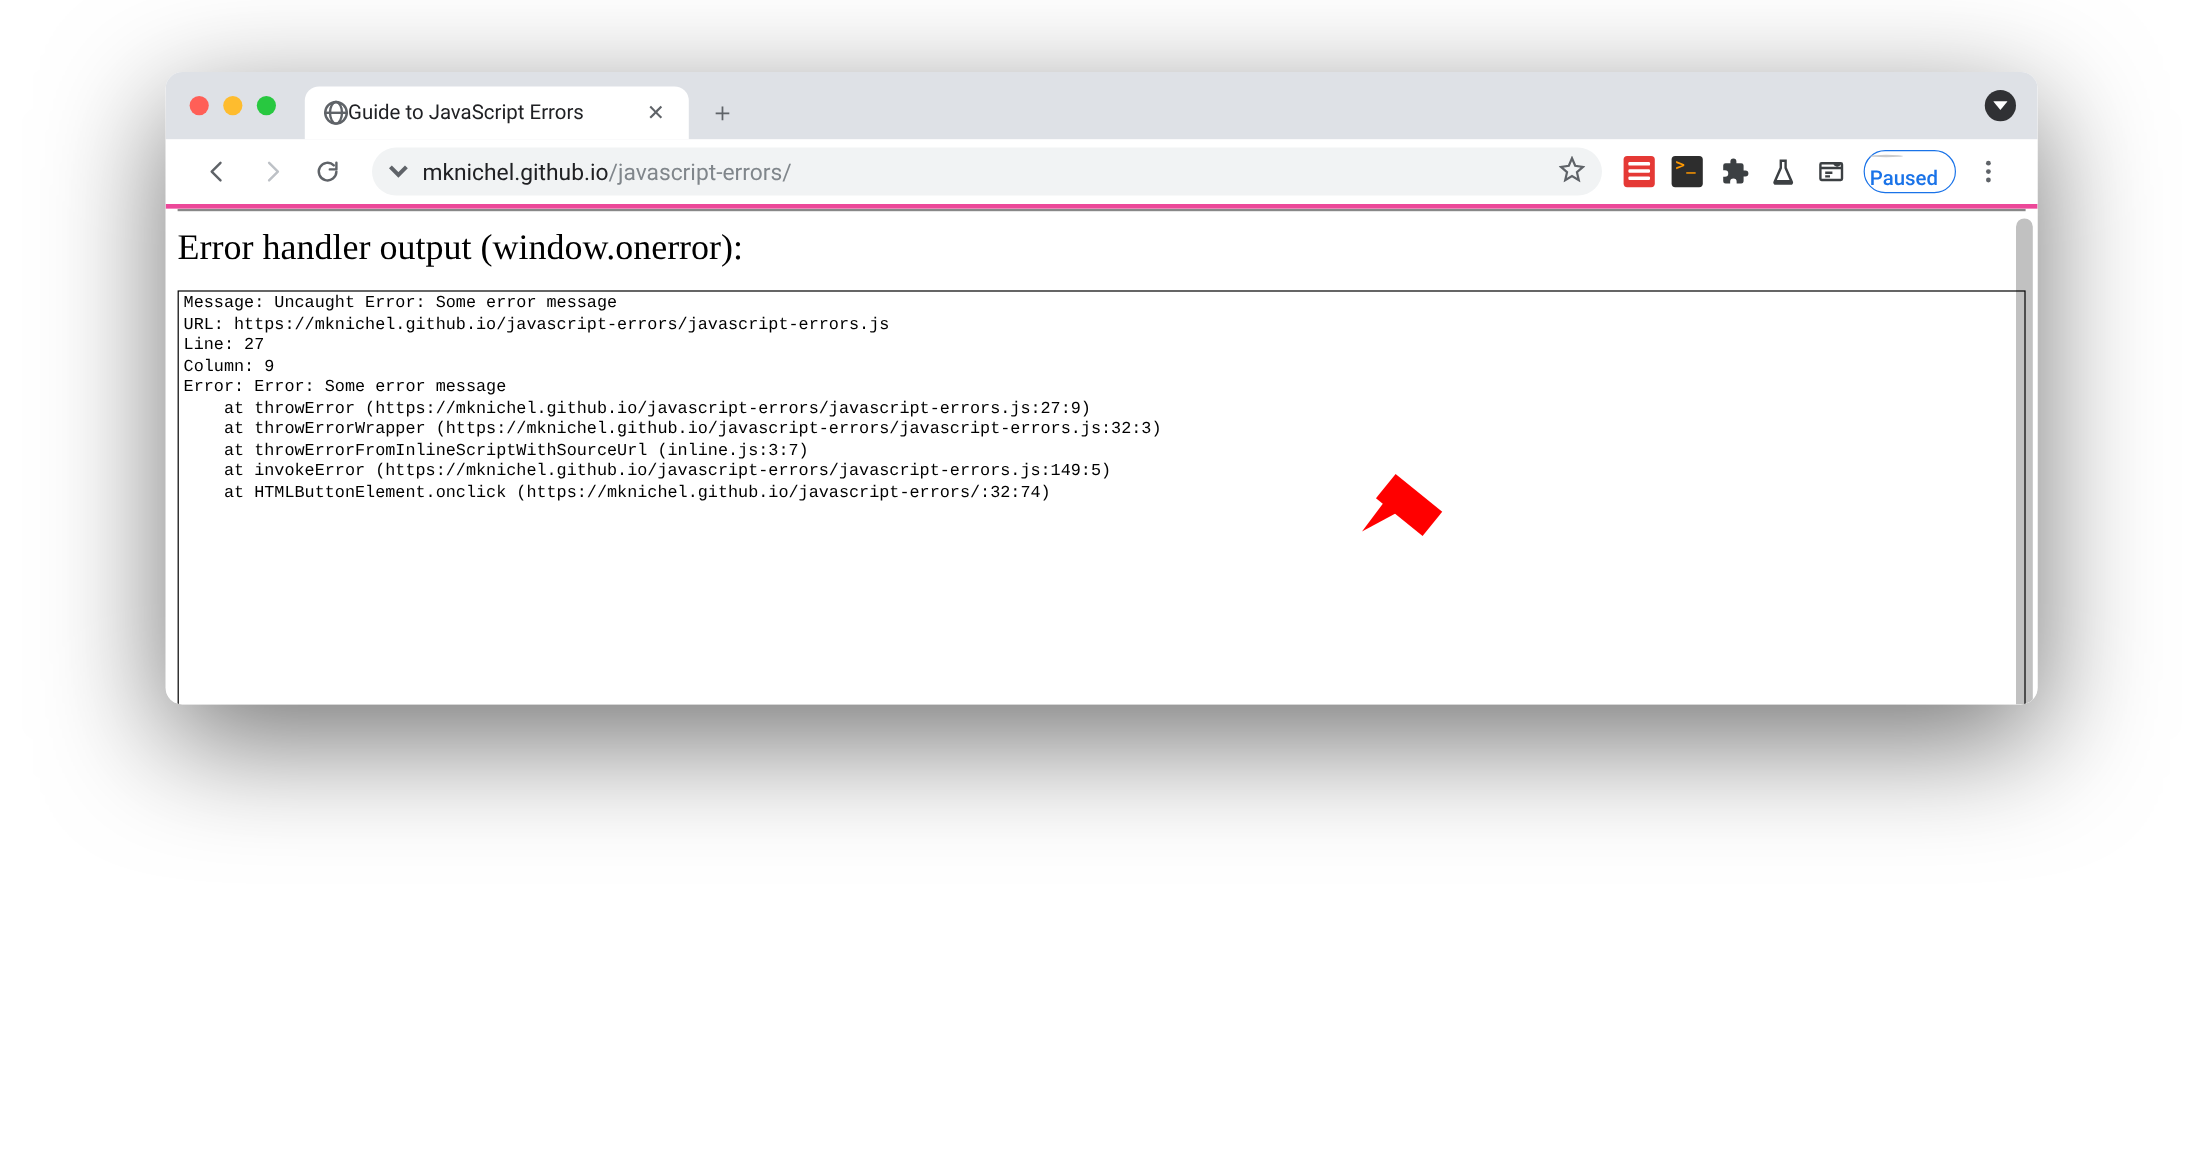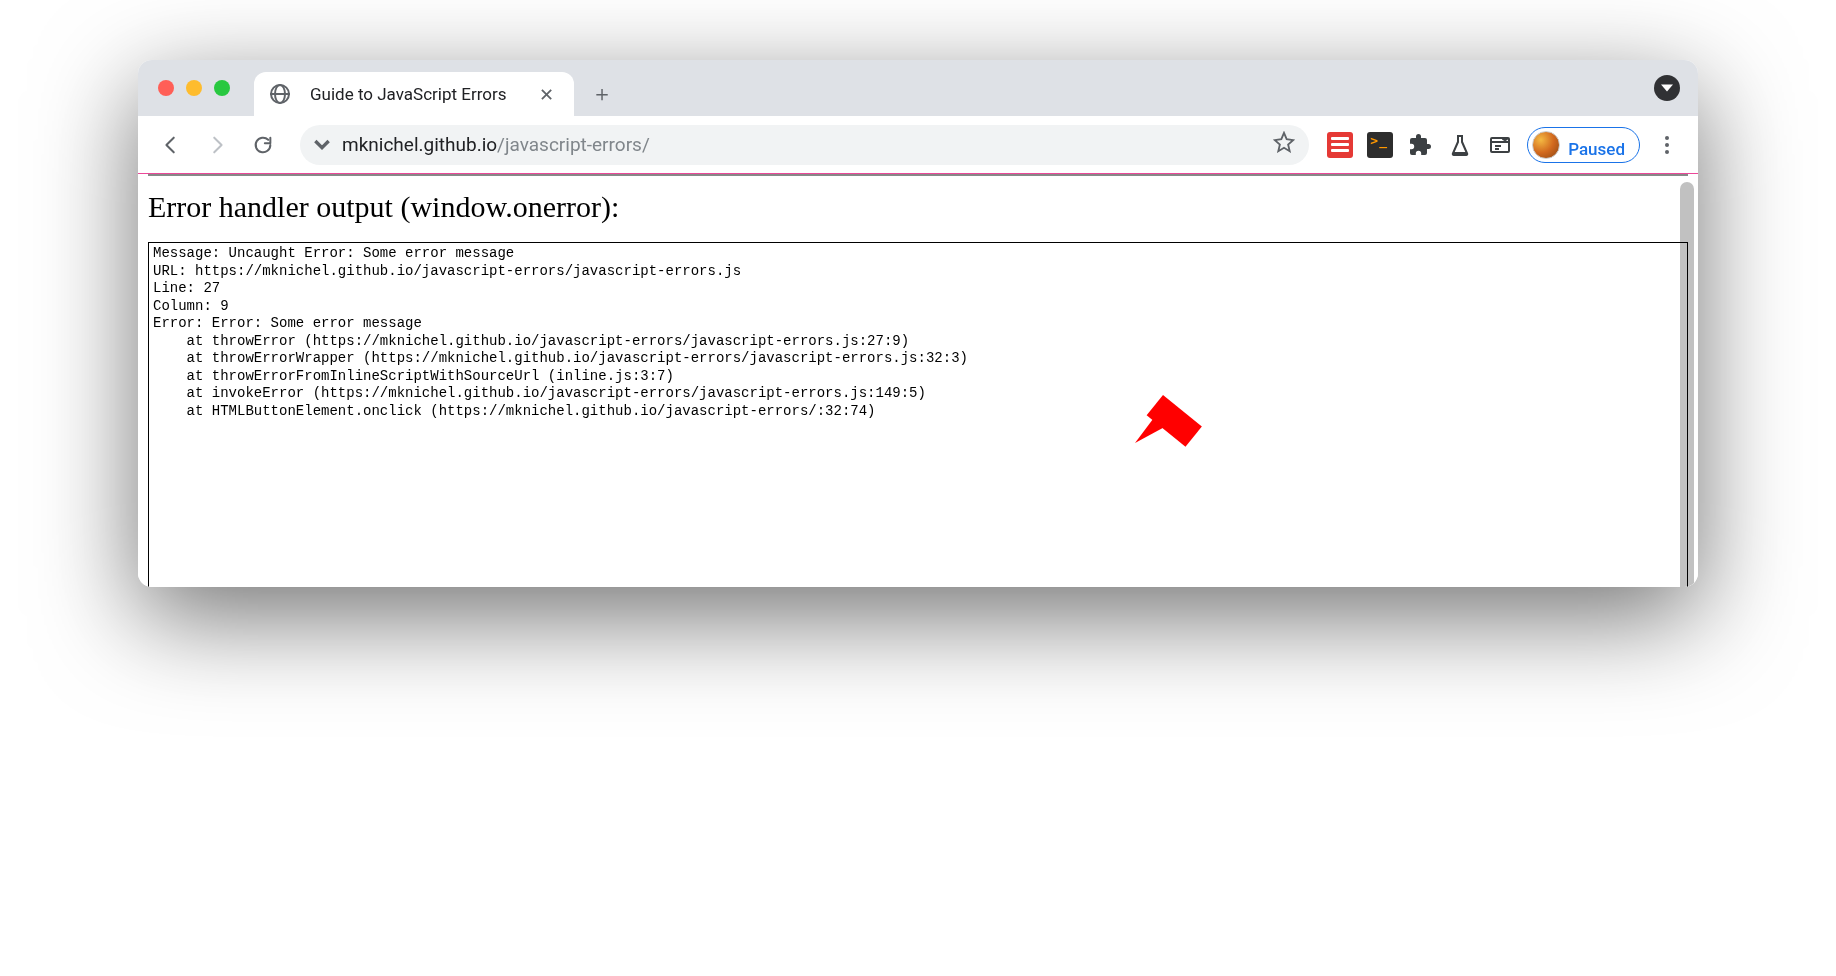--- a/index.html
+++ b/index.html
@@ -41,21 +41,21 @@
   .dot.red { background:#ff5f57; }
   .dot.yellow { background:#febc2e; }
   .dot.green { background:#28c840; }
   .tab {
     background: #fff;
     height: 44px;
     border-radius: 12px 12px 0 0;
     display: flex;
     align-items: center;
     padding: 0 16px;
-    gap: 20px;
+    gap: 0;
     min-width: 320px;
     position: relative;
   }
   .tab .globe {
     width: 20px; height: 20px;
     border: 2px solid #5f6368;
     border-radius: 50%;
     position: relative;
     flex-shrink: 0;
   }
@@ -82,24 +82,24 @@
     position:absolute; right:18px; top:50%; transform:translateY(-50%);
     width:26px;height:26px;border-radius:50%;
     background:#303134; color:#fff;
     display:flex;align-items:center;justify-content:center;
   }
   .acct-dropdown svg { width:12px;height:12px;fill:#fff;}
   
   .toolbar {
     height: 58px;
     background:#fff;
-    border-bottom:1px solid #ec4899;
+    border-bottom:4px solid #ec4899;
     display:flex;
     align-items:center;
-    padding: 0 14px;
+    padding: 0 24px;
     gap: 8px;
   }
   .nav-btn {
     width:38px;height:38px;border-radius:50%;
     display:flex;align-items:center;justify-content:center;
     color:#5f6368;
   }
   .nav-btn.disabled { color:#bdc1c6; }
   .nav-btn svg { width:22px;height:22px;stroke:currentColor;fill:none;stroke-width:2.2;stroke-linecap:round;stroke-linejoin:round;}
   .omnibox {
@@ -123,23 +123,23 @@
   .omnibox .star svg{width:22px;height:22px;stroke:#5f6368;fill:none;stroke-width:2;}
   .ext-row { display:flex; align-items:center; gap:14px; padding-right:4px;}
   .ext-ico { width:26px;height:26px;display:flex;align-items:center;justify-content:center;}
   .ico-red { background:#e53935; border-radius:3px; position:relative;}
   .ico-red::after{content:"";position:absolute;left:4px;right:4px;top:5px;height:3px;background:#fff;border-radius:1px;box-shadow:0 6px 0 #fff, 0 12px 0 #fff;}
   .ico-term { background:#2d2d2d; border-radius:3px; position:relative;}
   .ico-term::before{content:">";position:absolute;left:3px;top:1px;color:#ff9800;font-size:13px;font-weight:bold;font-family:monospace;}
   .ico-term::after{content:"_";position:absolute;left:12px;top:1px;color:#ff9800;font-size:13px;font-weight:bold;font-family:monospace;}
   .ico-puzzle svg, .ico-flask svg, .ico-reader svg, .ico-menu svg { width:24px;height:24px; }
   .profile-chip {
-    display:flex;align-items:flex-end;gap:8px;
+    display:flex;align-items:flex-start;gap:8px;
     border:1.5px solid #1a73e8; border-radius:20px;
-    padding:3px 14px 3px 4px; height:36px;
+    padding:3px 14px 3px 4px; height:36px;flex-direction:column;
   }
   .avatar {
     width:28px;height:28px;border-radius:50%;
     background: radial-gradient(circle at 30% 30%, #f4b942, #d2691e 50%, #8b4513);
     border:1px solid #ccc;
   }
   .profile-chip span { color:#1a73e8; font-size:17px; font-weight:500;}
   
   .content {
     background:#fff;

